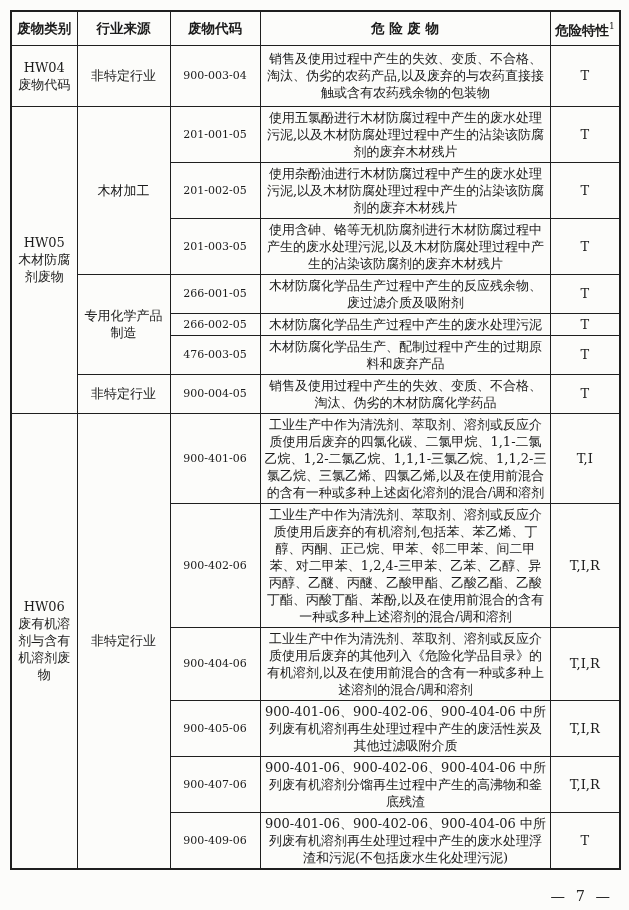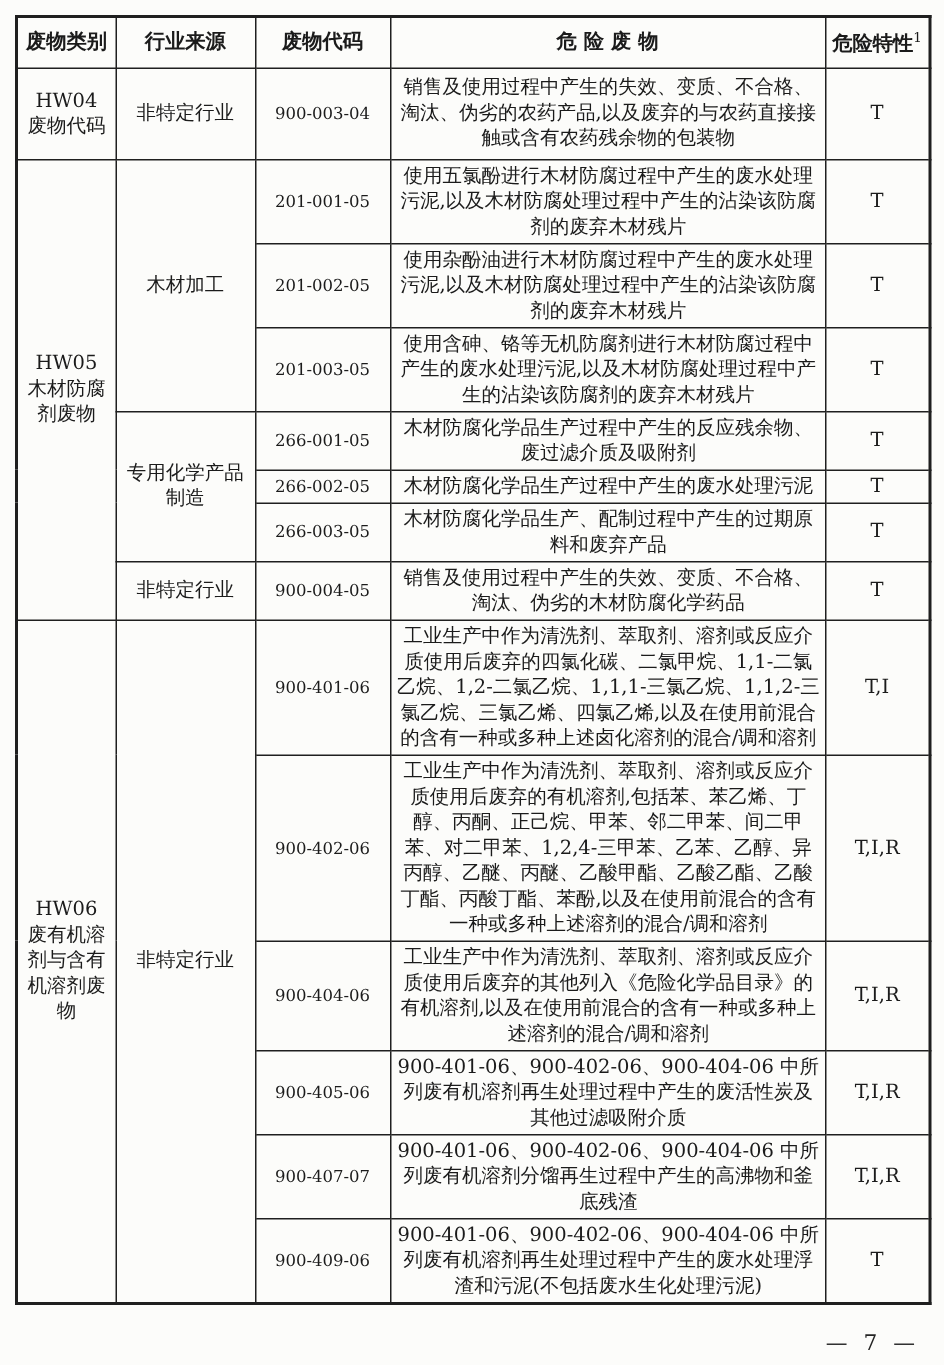--- a/index.html
+++ b/index.html
@@ -116,21 +116,21 @@
           <td class="code">266-001-05</td>
           <td class="waste">木材防腐化学品生产过程中产生的反应残余物、废过滤介质及吸附剂</td>
           <td class="hazard">T</td>
         </tr>
         <tr>
           <td class="code">266-002-05</td>
           <td class="waste">木材防腐化学品生产过程中产生的废水处理污泥</td>
           <td class="hazard">T</td>
         </tr>
         <tr>
-          <td class="code">266-003-05</td>
+          <td class="code">476-003-05</td>
           <td class="waste">木材防腐化学品生产、配制过程中产生的过期原料和废弃产品</td>
           <td class="hazard">T</td>
         </tr>
         <tr>
           <td class="ind" rowspan="1">非特定行业</td>
           <td class="code">900-004-05</td>
           <td class="waste">销售及使用过程中产生的失效、变质、不合格、淘汰、伪劣的木材防腐化学药品</td>
           <td class="hazard">T</td>
         </tr>
         <tr>
@@ -152,21 +152,21 @@
           <td class="code">900-404-06</td>
           <td class="waste">工业生产中作为清洗剂、萃取剂、溶剂或反应介质使用后废弃的其他列入《危险化学品目录》的有机溶剂,以及在使用前混合的含有一种或多种上述溶剂的混合/调和溶剂</td>
           <td class="hazard">T,I,R</td>
         </tr>
         <tr>
           <td class="code">900-405-06</td>
           <td class="waste">900-401-06、900-402-06、900-404-06 中所列废有机溶剂再生处理过程中产生的废活性炭及其他过滤吸附介质</td>
           <td class="hazard">T,I,R</td>
         </tr>
         <tr>
-          <td class="code">900-407-07</td>
+          <td class="code">900-407-06</td>
           <td class="waste">900-401-06、900-402-06、900-404-06 中所列废有机溶剂分馏再生过程中产生的高沸物和釜底残渣</td>
           <td class="hazard">T,I,R</td>
         </tr>
         <tr>
           <td class="code">900-409-06</td>
           <td class="waste">900-401-06、900-402-06、900-404-06 中所列废有机溶剂再生处理过程中产生的废水处理浮渣和污泥(不包括废水生化处理污泥)</td>
           <td class="hazard">T</td>
         </tr>
       </tbody>
   </table>

